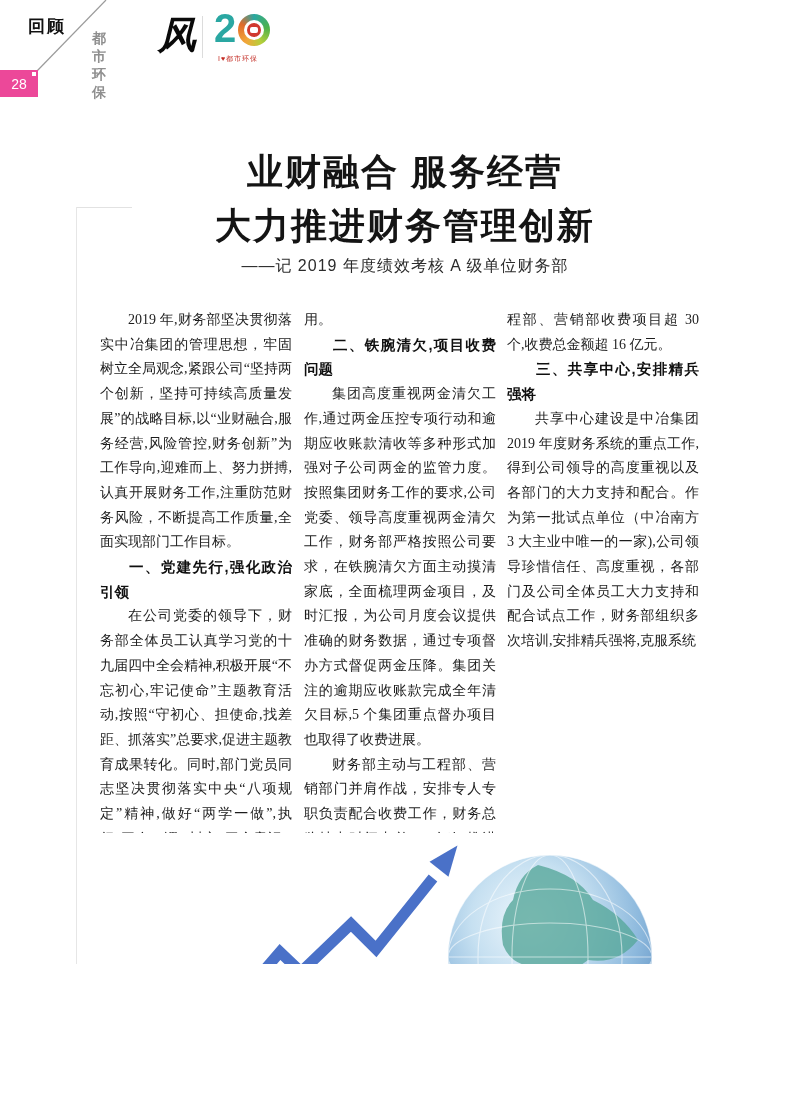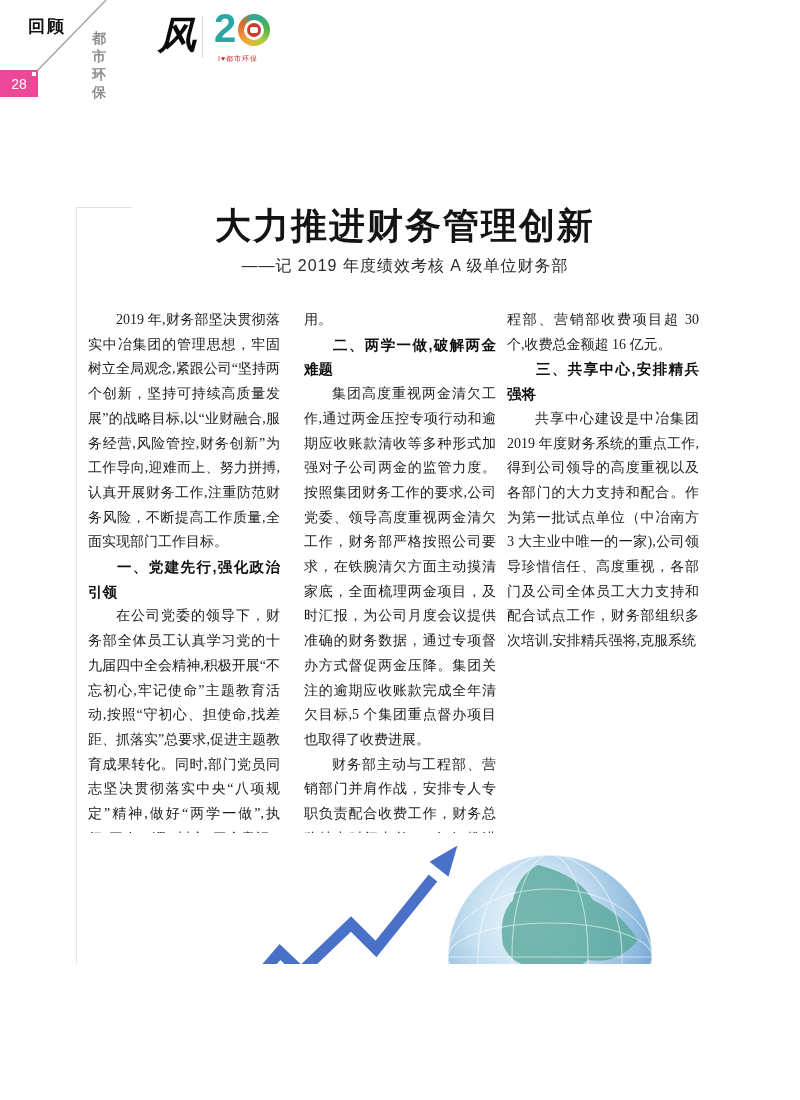--- a/index.html
+++ b/index.html
@@ -62,21 +62,21 @@
     font-weight:500; font-size:16px; color:#2b2b2b; letter-spacing:1px;
   }
   .deco-line-h { position:absolute; left:76px; top:207px; width:56px; height:1px; background:#e2e2e2; }
   .deco-line-v { position:absolute; left:76px; top:207px; width:1px; height:879px; background:#e6e6e6; }
   
   .col {
     position:absolute; top:308px; width:192px; height:525px;
     font-size:14px; line-height:24.7px; text-align:justify; color:#1c1c1c;
     overflow:hidden;
   }
-  .col-1 { left:88px; } .col-2 { left:304px; } .col-3 { left:507px; }
+  .col-1 { left:100px; } .col-2 { left:304px; } .col-3 { left:507px; }
   .col p { margin:0; text-indent:2em; }
   .col p.cont { text-indent:0; }
   .col h4 {
     margin:0; text-indent:2em; font-size:14.5px; font-weight:700;
     font-family:"Liberation Sans","DejaVu Sans",sans-serif; color:#0f0f0f;
   }
   
   .illustration { position:absolute; left:108px; top:845px; }
   .footer-rule { position:absolute; left:0; top:1084px; width:800px; height:2px; background:#d2d2d2; }
   .footer-bar { position:absolute; left:0; top:1086px; width:788px; height:14px; background:#5b93c9; }
@@ -105,31 +105,32 @@
         <span class="hole"></span>
         <span class="core"></span>
         <span class="glint"></span>
       </span>
       <span class="logo-tagline">I♥都市环保</span>
     </div>
   </div>
 
   <div class="deco-line-h"></div>
   <div class="deco-line-v"></div>
+  <div class="title-line1">业财融合 服务经营</div>
   <div class="title-line2">大力推进财务管理创新</div>
   <div class="subtitle">——记 2019 年度绩效考核 A 级单位财务部</div>
 
   <div class="col col-1">
     <p>2019 年,财务部坚决贯彻落实中冶集团的管理思想，牢固树立全局观念,紧跟公司“坚持两个创新，坚持可持续高质量发展”的战略目标,以“业财融合,服务经营,风险管控,财务创新”为工作导向,迎难而上、努力拼搏,认真开展财务工作,注重防范财务风险，不断提高工作质量,全面实现部门工作目标。</p>
     <h4>一、党建先行,强化政治引领</h4>
     <p>在公司党委的领导下，财务部全体员工认真学习党的十九届四中全会精神,积极开展“不忘初心,牢记使命”主题教育活动,按照“守初心、担使命,找差距、抓落实”总要求,促进主题教育成果转化。同时,部门党员同志坚决贯彻落实中央“八项规定”精神,做好“两学一做”,执行“三会一课”,树立“四个意识”,坚定“四个自信”,做到“两个维护”,党员同志起到了先锋模范带头作</p>
   </div>
   <div class="col col-2">
     <p class="cont">用。</p>
-    <h4>二、两学一做,破解两金难题</h4>
+    <h4>二、铁腕清欠,项目收费问题</h4>
     <p>集团高度重视两金清欠工作,通过两金压控专项行动和逾期应收账款清收等多种形式加强对子公司两金的监管力度。按照集团财务工作的要求,公司党委、领导高度重视两金清欠工作，财务部严格按照公司要求，在铁腕清欠方面主动摸清家底，全面梳理两金项目，及时汇报，为公司月度会议提供准确的财务数据，通过专项督办方式督促两金压降。集团关注的逾期应收账款完成全年清欠目标,5 个集团重点督办项目也取得了收费进展。</p>
     <p>财务部主动与工程部、营销部门并肩作战，安排专人专职负责配合收费工作，财务总监抽出时间出差 20 余次,推进解决“老大难”项目收费问题，以全力完成集团对两金的压降要求。2019 年,部门配合工</p>
   </div>
   <div class="col col-3">
     <p class="cont">程部、营销部收费项目超 30 个,收费总金额超 16 亿元。</p>
     <h4>三、共享中心,安排精兵强将</h4>
     <p>共享中心建设是中冶集团2019 年度财务系统的重点工作,得到公司领导的高度重视以及各部门的大力支持和配合。作为第一批试点单位（中冶南方 3 大主业中唯一的一家),公司领导珍惜信任、高度重视，各部门及公司全体员工大力支持和配合试点工作，财务部组织多次培训,安排精兵强将,克服系统</p>
   </div>
 
   <svg class="illustration" width="600" height="243" viewBox="0 0 600 243">

